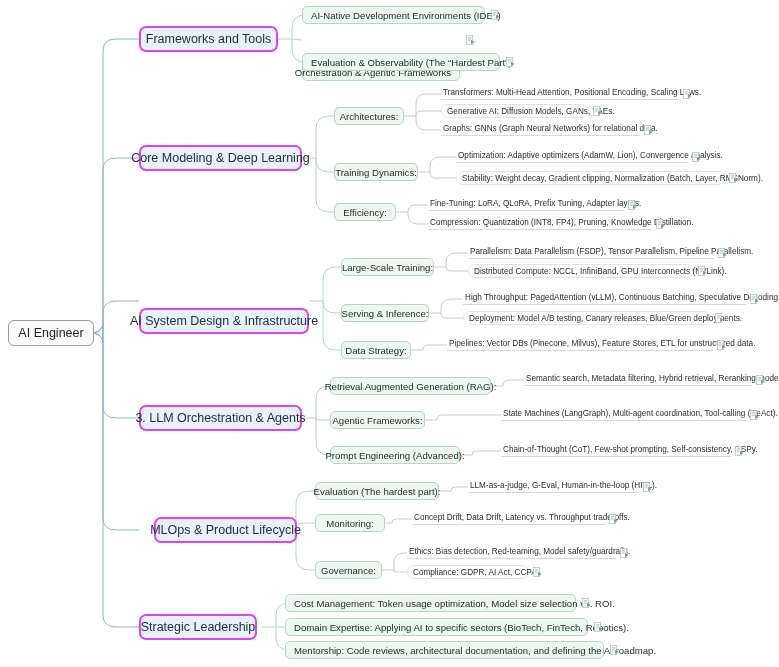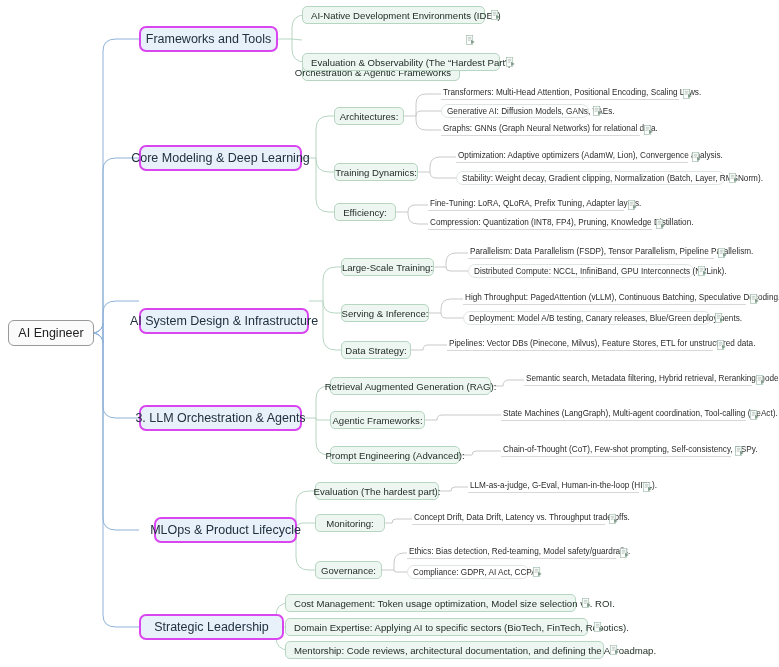--- a/index.html
+++ b/index.html
@@ -376,21 +376,21 @@
     <div class="node n3b" style="left: 407px; top: 565px; width: 122px;">
       <span>Compliance: GDPR, AI Act, CCPA.</span>
     </div>
     <div class="noteicon" style="left: 533px; top: 567px;">
       <svg viewBox="0 0 10 11" width="9" height="10">
         <rect x="0.5" y="0.5" width="7" height="10" fill="#fdfdfd" stroke="#9bb8a6" stroke-width="0.7"></rect>
         <path d="M2 2.6h4M2 4.2h4M2 5.8h3" stroke="#8fa89a" stroke-width="0.6"></path>
         <path d="M5.6 5.2 L9.6 7.6 L5.6 10.0 Z" fill="#7f9b8a"></path>
       </svg>
     </div>
-    <div class="node n1" style="left: 139px; top: 614px; width: 145px;">
+    <div class="node n1" style="left: 139px; top: 614px; width: 118px;">
       <span>Strategic Leadership</span>
     </div>
     <div class="node n2" style="left: 285px; top: 594px; width: 291px; justify-content: flex-start;">
       <span>Cost Management: Token usage optimization, Model size selection vs. ROI.</span>
     </div>
     <div class="noteicon" style="left: 582px; top: 598px;">
       <svg viewBox="0 0 10 11" width="9" height="10">
         <rect x="0.5" y="0.5" width="7" height="10" fill="#fdfdfd" stroke="#9bb8a6" stroke-width="0.7"></rect>
         <path d="M2 2.6h4M2 4.2h4M2 5.8h3" stroke="#8fa89a" stroke-width="0.6"></path>
         <path d="M5.6 5.2 L9.6 7.6 L5.6 10.0 Z" fill="#7f9b8a"></path>

